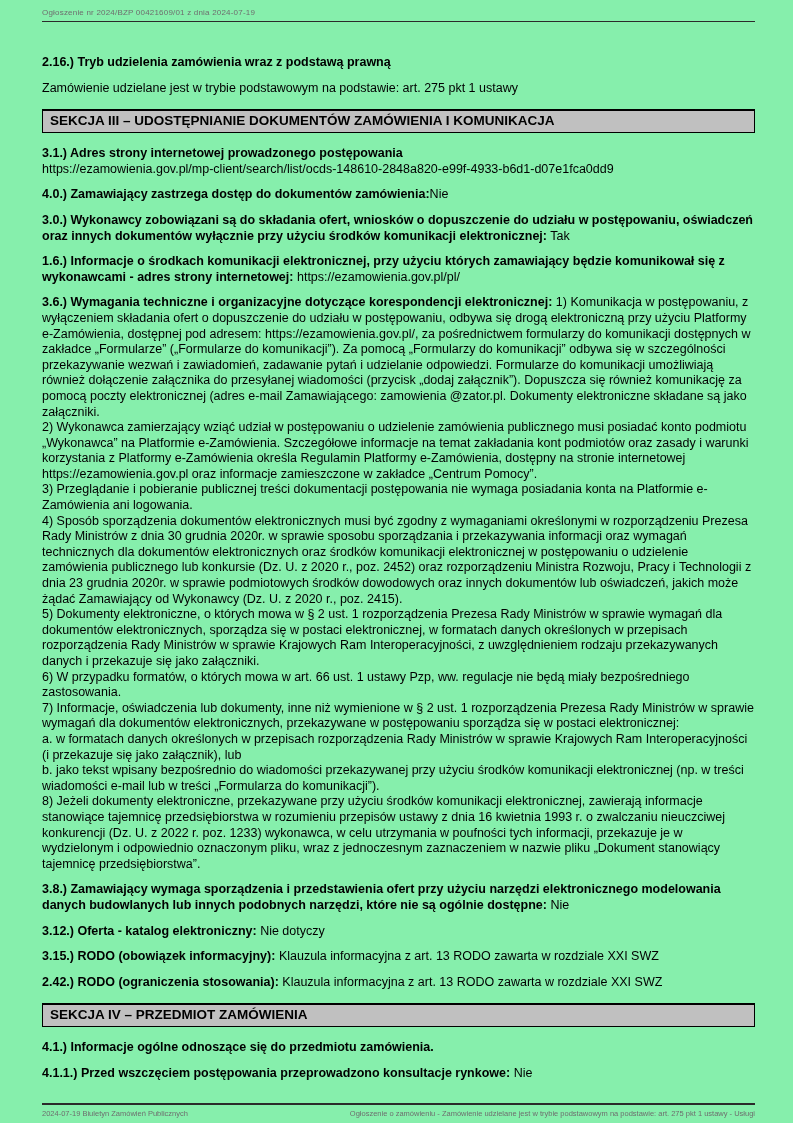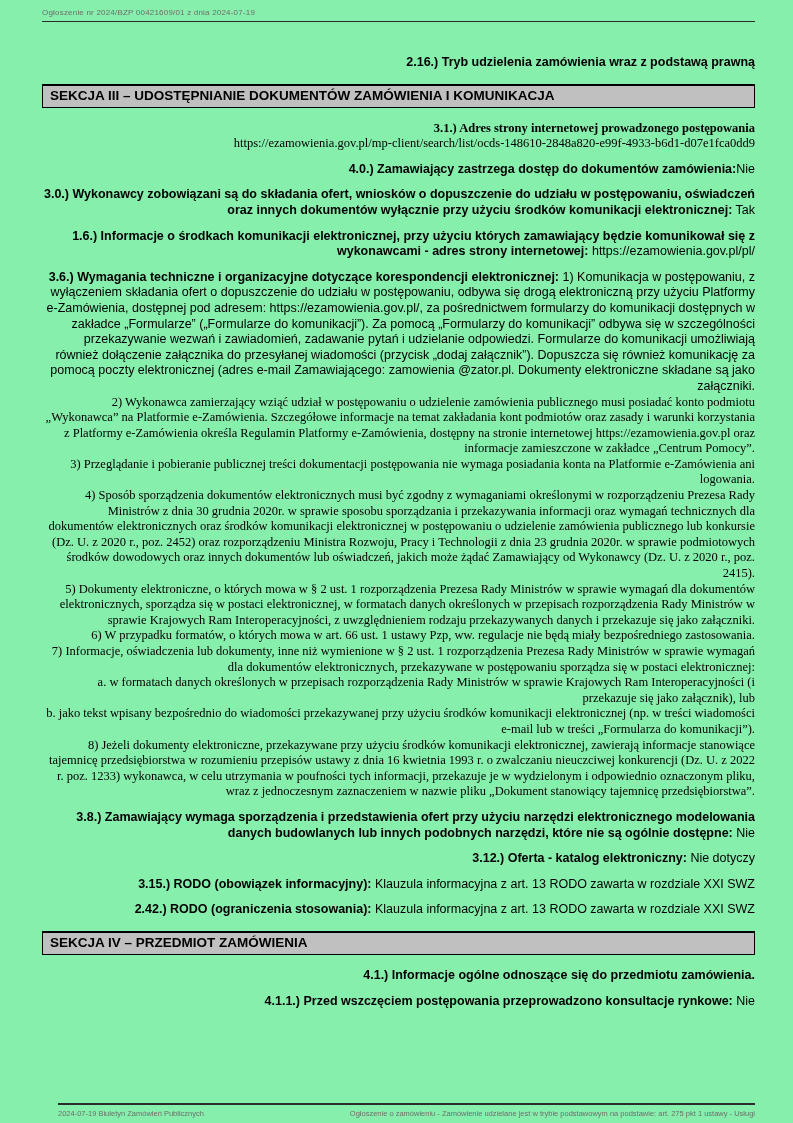--- a/index.html
+++ b/index.html
@@ -32,37 +32,36 @@
   .content {
     padding: 0 38px 0 42px;
     font-size: 12.5px;
     line-height: 15.6px;
   }
   .content > :first-child {
     margin-top: 33px;
   }
   .content p {
     margin: 10px 0;
-    text-align: right;
   }
   .b { font-weight: bold; }
-  .blk { display: block; font-family: Liberation Serif, serif; }
+  .blk { display: block; }
   .section-bar {
     margin: 13px 0;
     background: #c0c0c0;
     border: 1px solid #000000;
     border-top-width: 2px;
     padding: 2px 20px 3px 7px;
     font-weight: bold;
     font-size: 13.5px;
     line-height: 16px;
   }
   .doc-footer {
     position: absolute;
-    left: 58px;
+    left: 42px;
     right: 38px;
     bottom: 5px;
   }
   .footer-rule {
     border-bottom: 2px solid #2b2b2b;
     height: 0;
   }
   .footer-row {
     margin-top: 4px;
     display: flex;
@@ -77,20 +76,21 @@
 <div class="page">
 
   <div class="doc-header">
     <div class="notice-line">Ogłoszenie nr 2024/BZP 00421609/01 z dnia 2024-07-19</div>
     <div class="header-rule"></div>
   </div>
 
   <main class="content">
 
     <p class="b">2.16.) Tryb udzielenia zamówienia wraz z podstawą prawną</p>
+    <p>Zamówienie udzielane jest w trybie podstawowym na podstawie: art. 275 pkt 1 ustawy</p>
 
     <div class="section-bar">
       <span>SEKCJA III – UDOSTĘPNIANIE DOKUMENTÓW ZAMÓWIENIA I KOMUNIKACJA</span>
     </div>
 
     <p>
         <span class="b blk">3.1.) Adres strony internetowej prowadzonego postępowania</span>
         <span class="blk">https://ezamowienia.gov.pl/mp-client/search/list/ocds-148610-2848a820-e99f-4933-b6d1-d07e1fca0dd9</span>
       </p>
 

